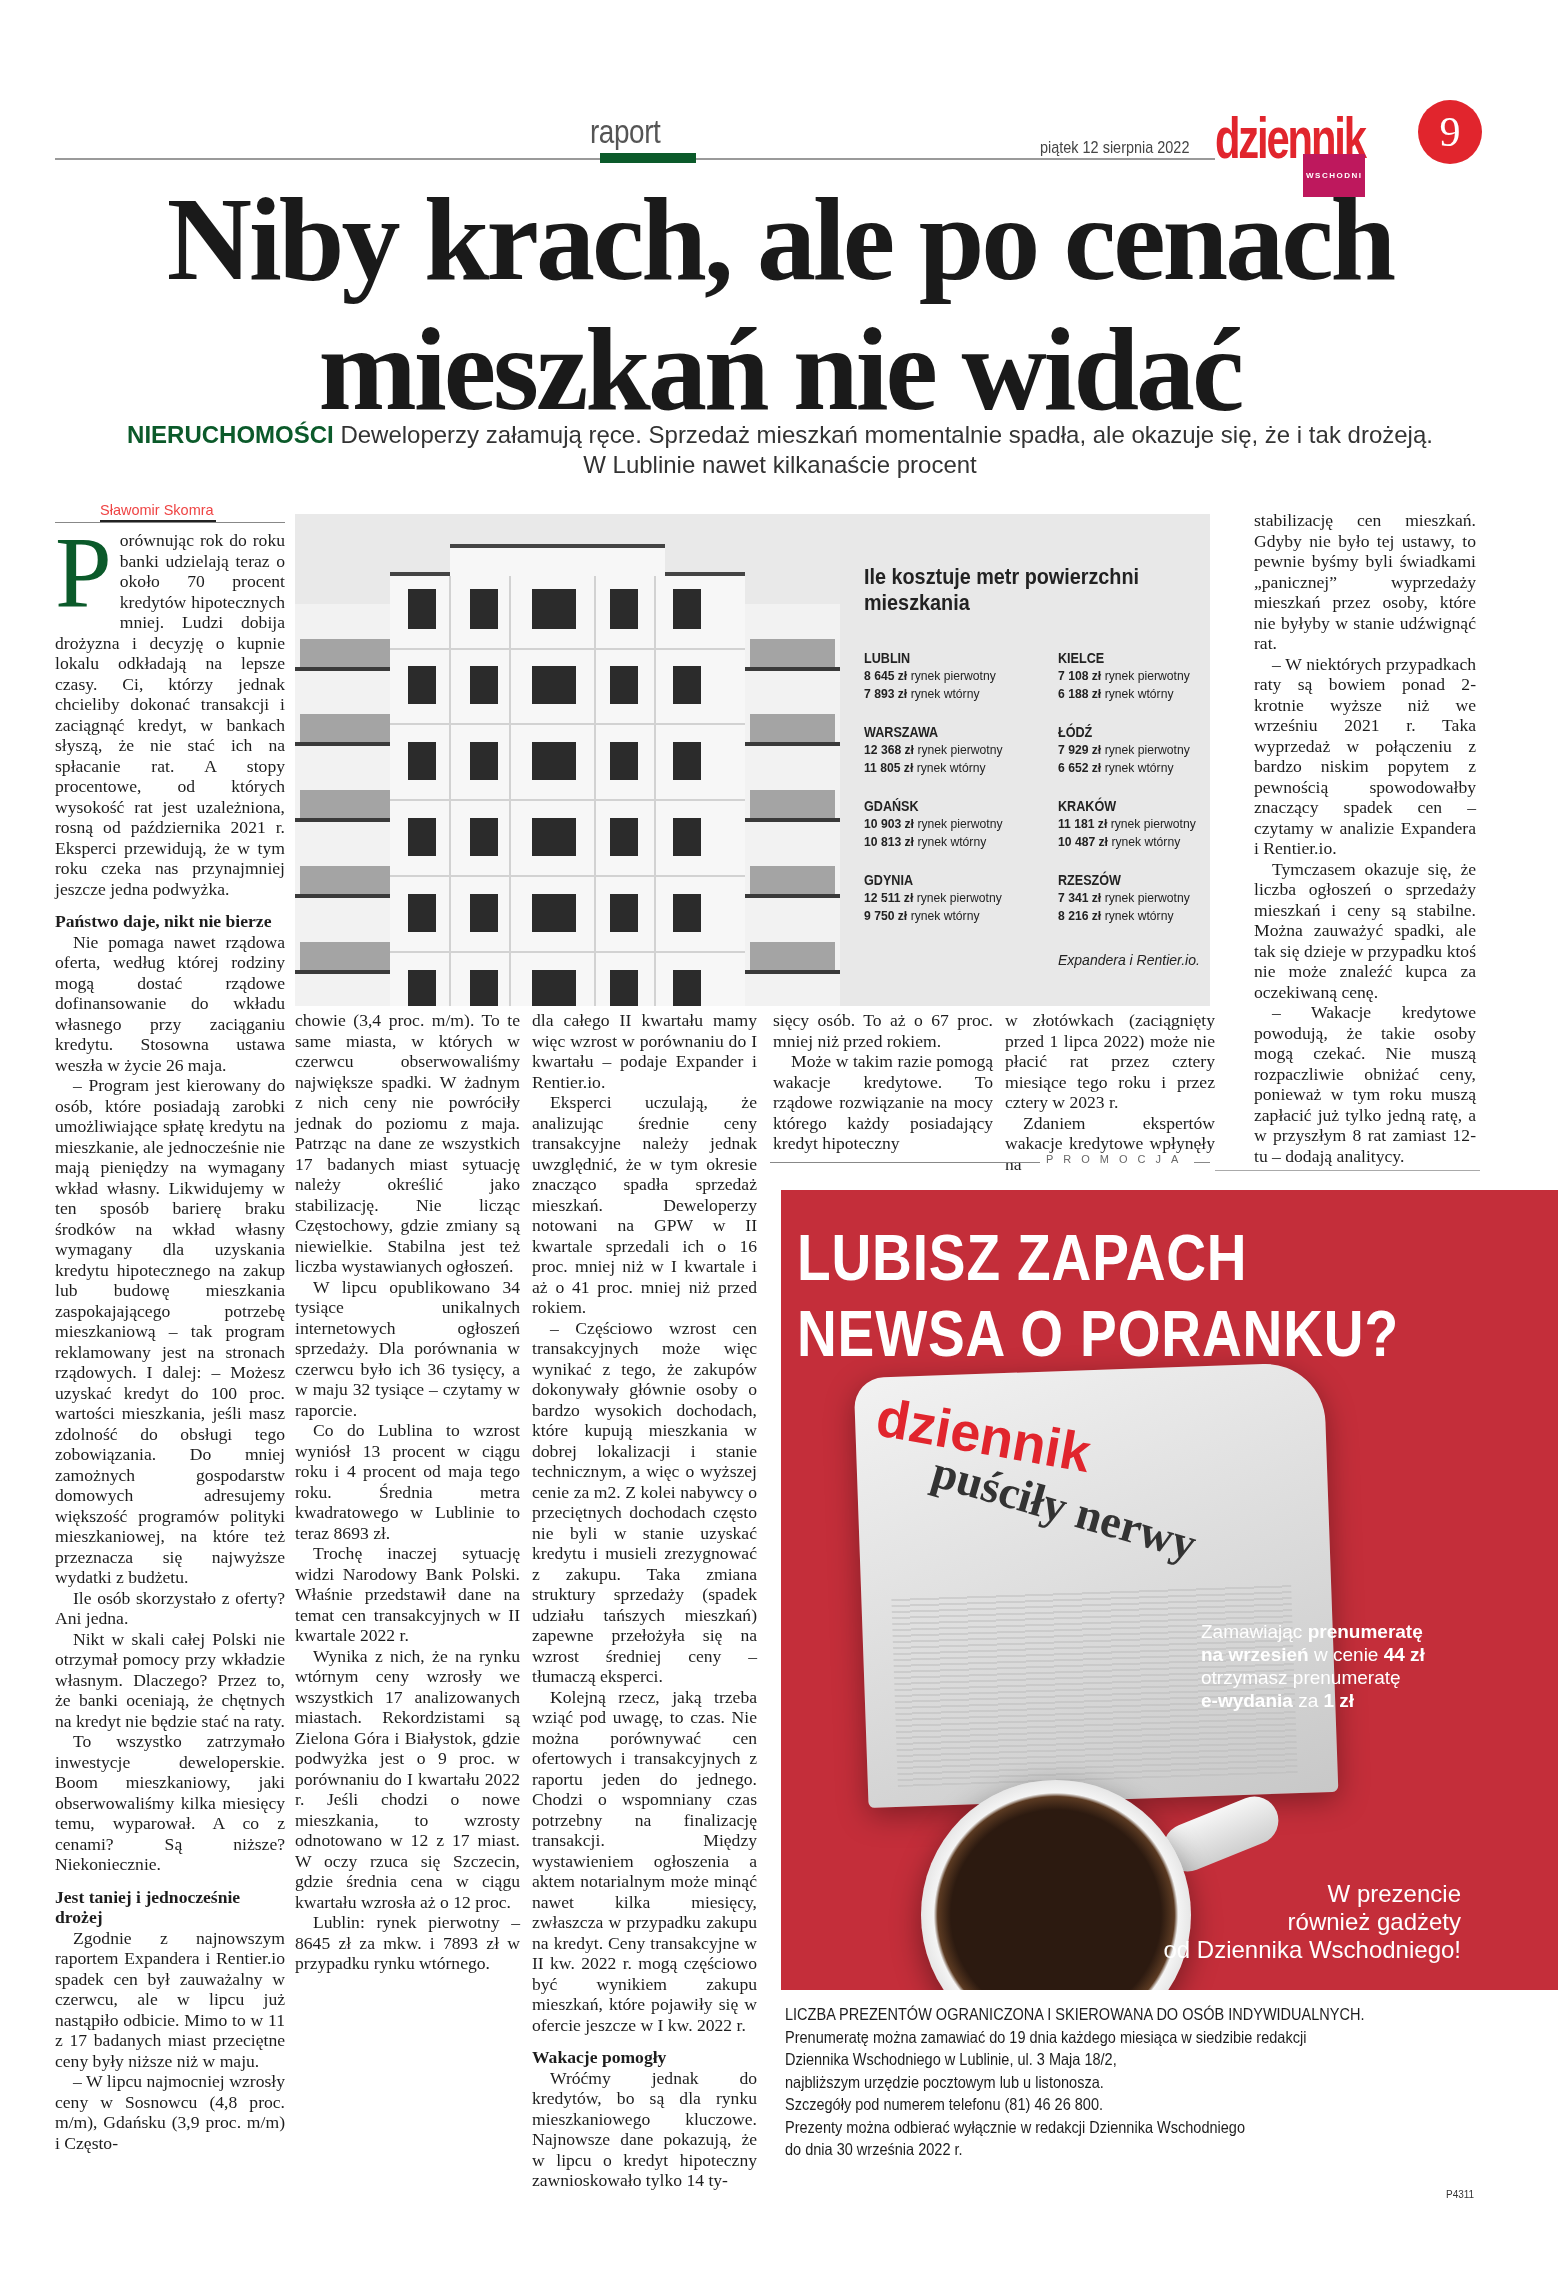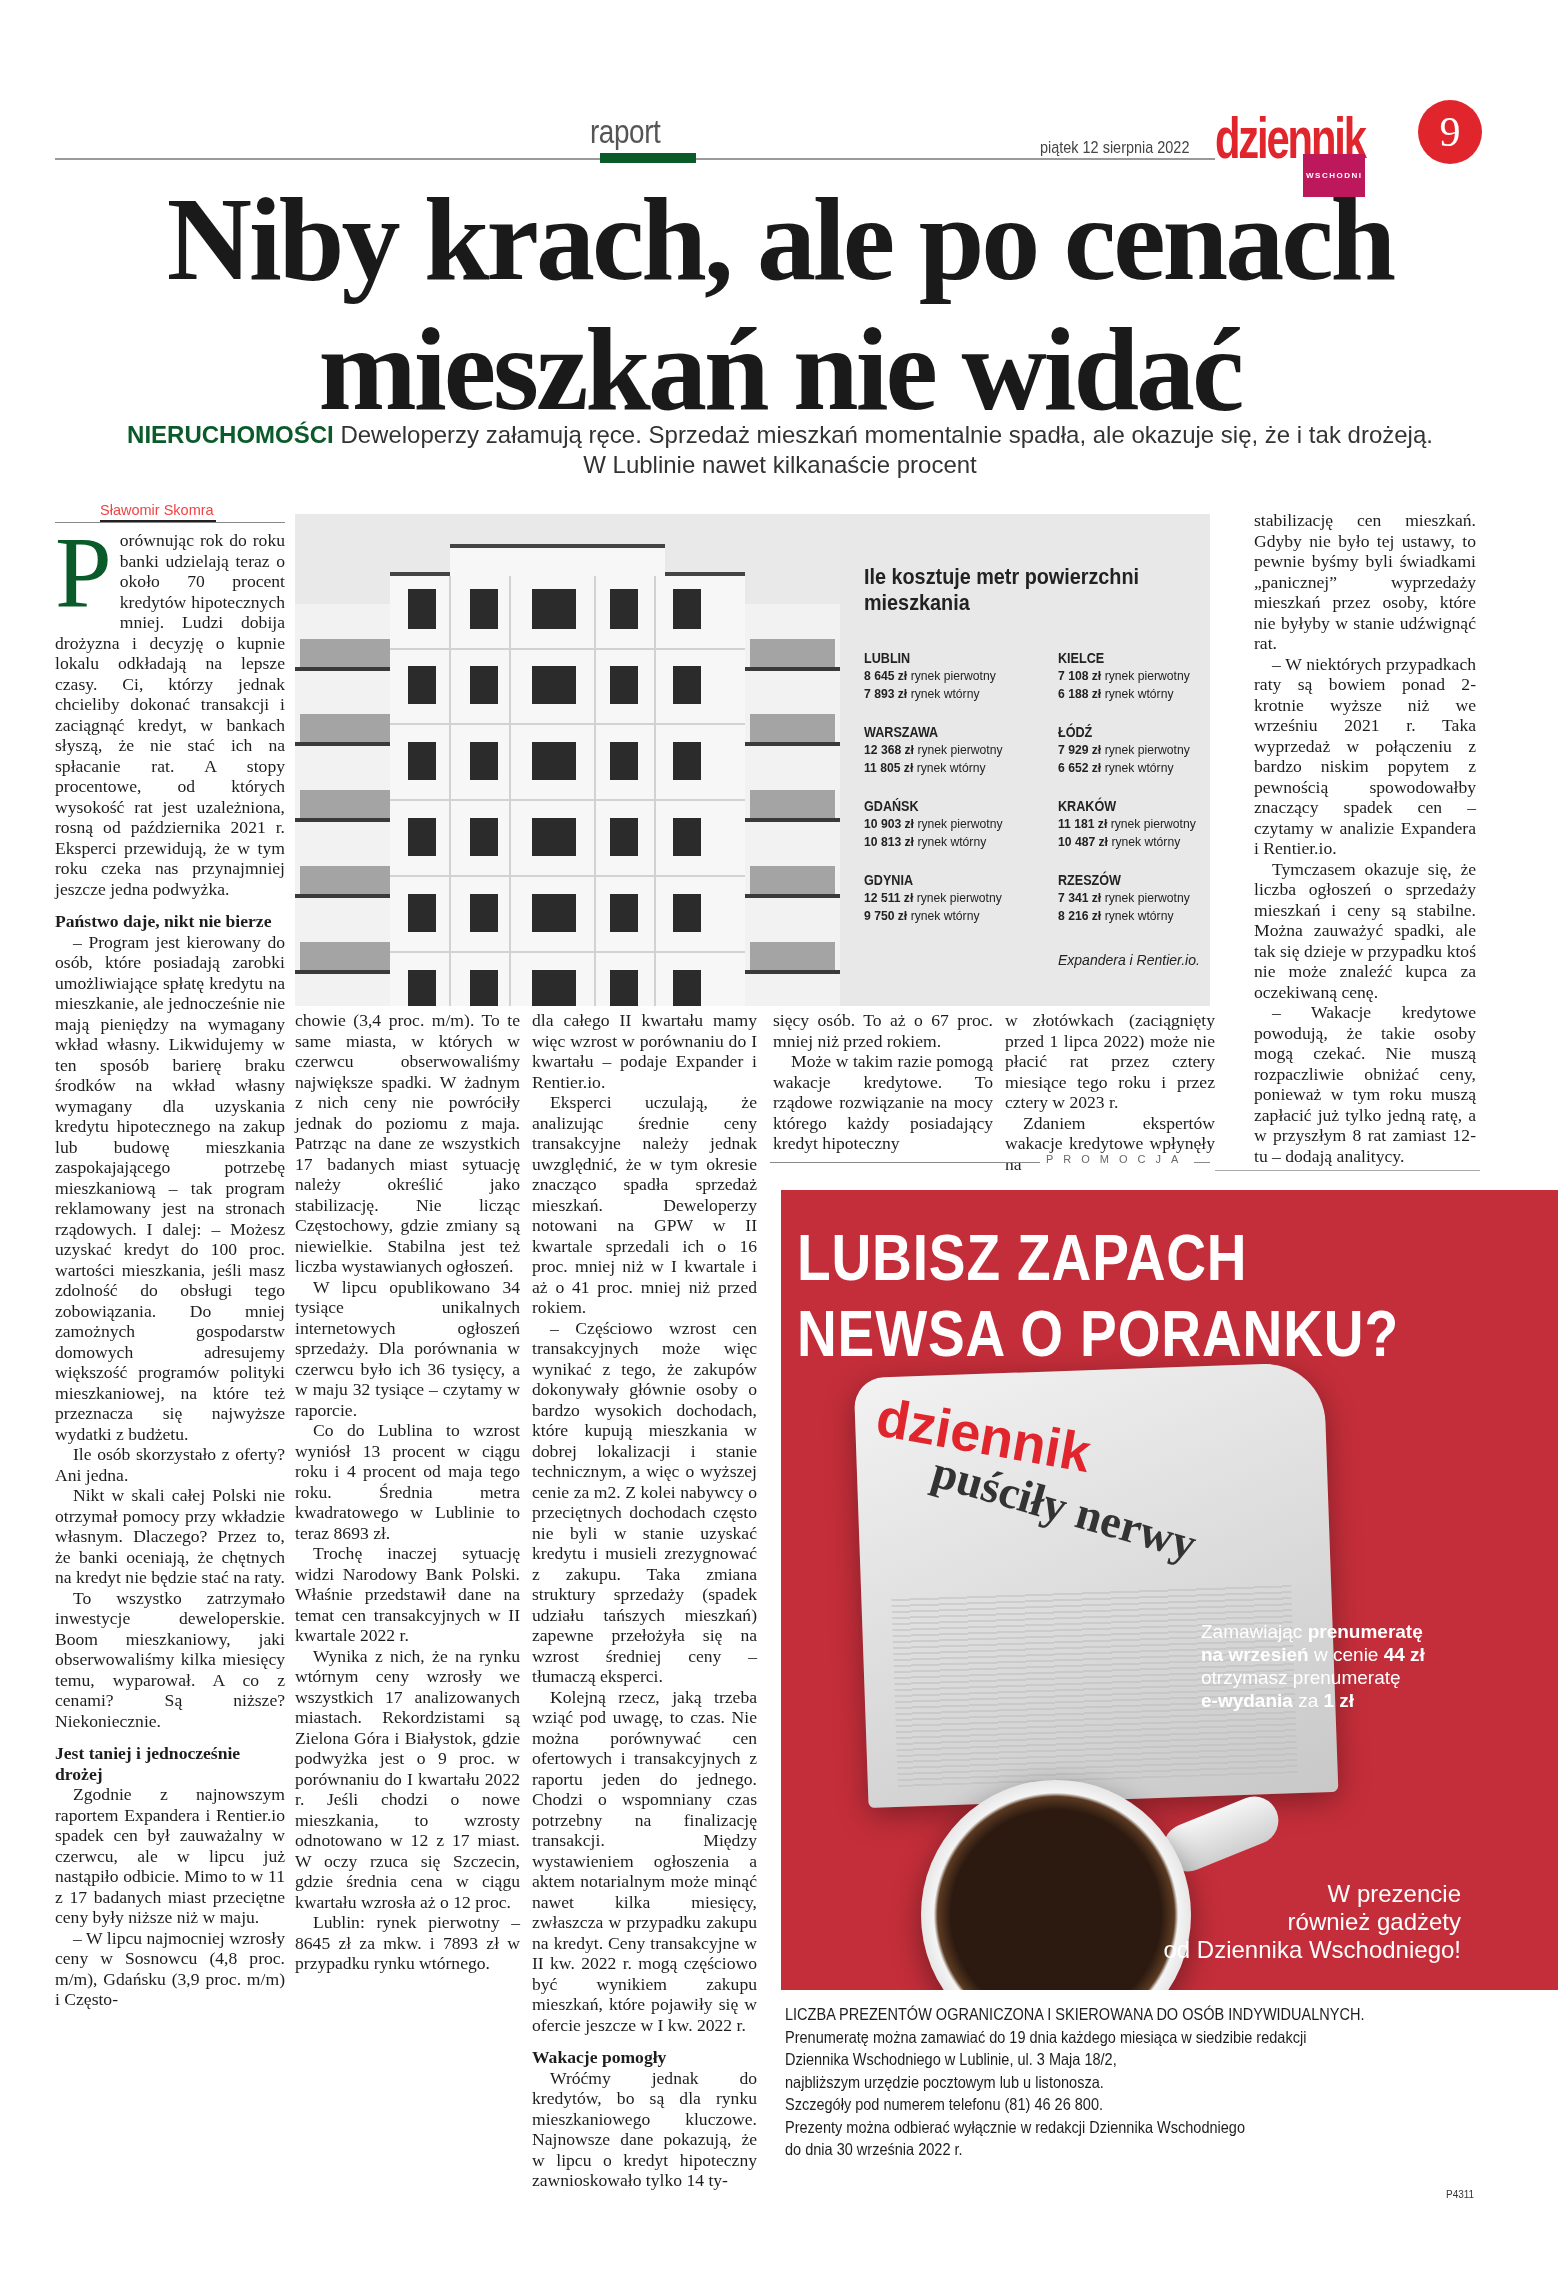--- a/index.html
+++ b/index.html
@@ -79,20 +79,21 @@
   <div>W Lublinie nawet kilkanaście procent</div>
 </div>
 
 <div class="byline-rule"></div>
 <div class="byline">Sławomir Skomra</div>
 <div class="byline-under"></div>
 
 <div class="col" style="left:55px; top:530px; width:230px;">
   <p class="noindent"><span class="dropcap">P</span><span>orównując rok do roku banki udzielają teraz o około 70 procent kredytów hipotecznych mniej. Ludzi dobija drożyzna i decyzję o kupnie lokalu odkładają na lepsze czasy. Ci, którzy jednak chcieliby dokonać transakcji i zaciągnąć kredyt, w bankach słyszą, że nie stać ich na spłacanie rat. A stopy procentowe, od których wysokość rat jest uzależniona, rosną od października 2021 r. Eksperci przewidują, że w tym roku czeka nas przynajmniej jeszcze jedna podwyżka.</span></p>
   <h3>Państwo daje, nikt nie bierze</h3>
+  <p>Nie pomaga nawet rządowa oferta, według której rodziny mogą dostać rządowe dofinansowanie do wkładu własnego przy zaciąganiu kredytu. Stosowna ustawa weszła w życie 26 maja.</p>
   <p>– Program jest kierowany do osób, które posiadają zarobki umożliwiające spłatę kredytu na mieszkanie, ale jednocześnie nie mają pieniędzy na wymagany wkład własny. Likwidujemy w ten sposób barierę braku środków na wkład własny wymagany dla uzyskania kredytu hipotecznego na zakup lub budowę mieszkania zaspokajającego potrzebę mieszkaniową – tak program reklamowany jest na stronach rządowych. I dalej: – Możesz uzyskać kredyt do 100 proc. wartości mieszkania, jeśli masz zdolność do obsługi tego zobowiązania. Do mniej zamożnych gospodarstw domowych adresujemy większość programów polityki mieszkaniowej, na które też przeznacza się najwyższe wydatki z budżetu.</p>
   <p>Ile osób skorzystało z oferty? Ani jedna.</p>
   <p>Nikt w skali całej Polski nie otrzymał pomocy przy wkładzie własnym. Dlaczego? Przez to, że banki oceniają, że chętnych na kredyt nie będzie stać na raty.</p>
   <p>To wszystko zatrzymało inwestycje deweloperskie. Boom mieszkaniowy, jaki obserwowaliśmy kilka miesięcy temu, wyparował. A co z cenami? Są niższe? Niekoniecznie.</p>
   <h3>Jest taniej i jednocześnie drożej</h3>
   <p>Zgodnie z najnowszym raportem Expandera i Rentier.io spadek cen był zauważalny w czerwcu, ale w lipcu już nastąpiło odbicie. Mimo to w 11 z 17 badanych miast przeciętne ceny były niższe niż w maju.</p>
   <p>– W lipcu najmocniej wzrosły ceny w Sosnowcu (4,8 proc. m/m), Gdańsku (3,9 proc. m/m) i Często-</p>
 </div>
 
 <div class="photo">

